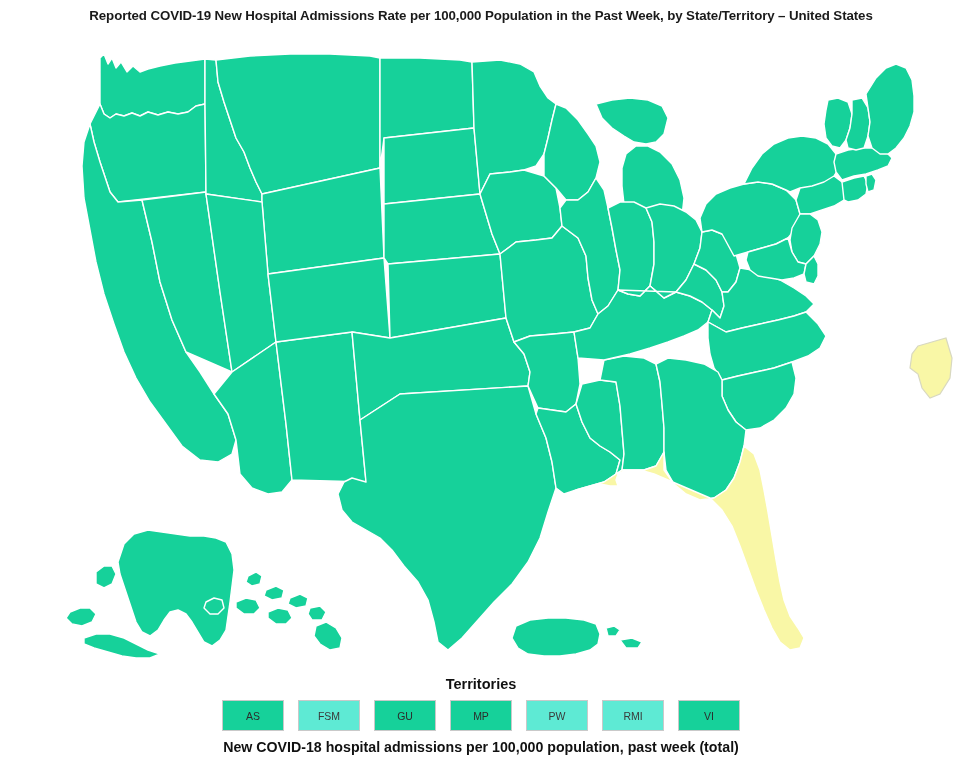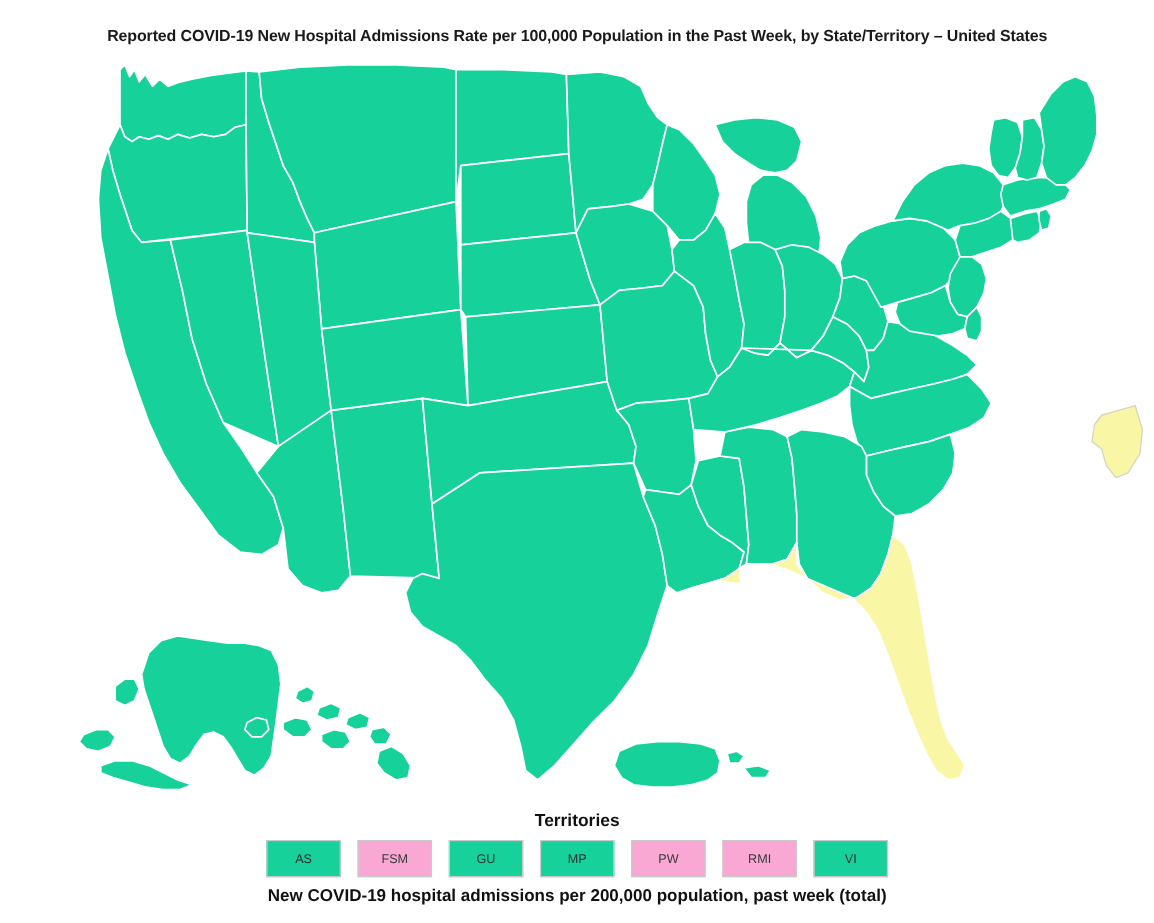--- a/index.html
+++ b/index.html
@@ -17,21 +17,21 @@
     position: relative;
   }
   .page {
     width: 962px;
     height: 769px;
     position: relative;
     background: #ffffff;
   }
   .map-title {
     position: absolute;
-    top: 21px;
+    top: 7px;
     left: 0;
     width: 962px;
     text-align: center;
     font-size: 13.3px;
     font-weight: bold;
     color: #1a1a1a;
     letter-spacing: -0.1px;
     line-height: 18px;
     white-space: nowrap;
   }
@@ -72,21 +72,21 @@
     height: 31px;
     display: flex;
     align-items: center;
     justify-content: center;
     font-size: 10.5px;
     font-weight: normal;
     color: #2c2c2c;
     border: 1px solid #c9c9c9;
   }
   .territory-box.green { background: #16d19a; }
-  .territory-box.gray  { background: #f9a8d4; color: #3a3a3a; }
+  .territory-box.gray  { background: #5eead4; color: #3a3a3a; }
   .legend-caption {
     margin-top: 7px;
     font-size: 14.2px;
     font-weight: bold;
     color: #111111;
     line-height: 18px;
     white-space: nowrap;
   }
 </style>
 </head>
@@ -184,16 +184,16 @@
           <span>PW</span>
         </div>
       <div class="territory-box gray">
           <span>RMI</span>
         </div>
       <div class="territory-box green">
           <span>VI</span>
         </div>
     </div>
 
-    <div class="legend-caption">New COVID-19 hospital admissions per 200,000 population, past week (total)</div>
+    <div class="legend-caption">New COVID-18 hospital admissions per 100,000 population, past week (total)</div>
   </div>
 
 </div>
 
 </body></html>

